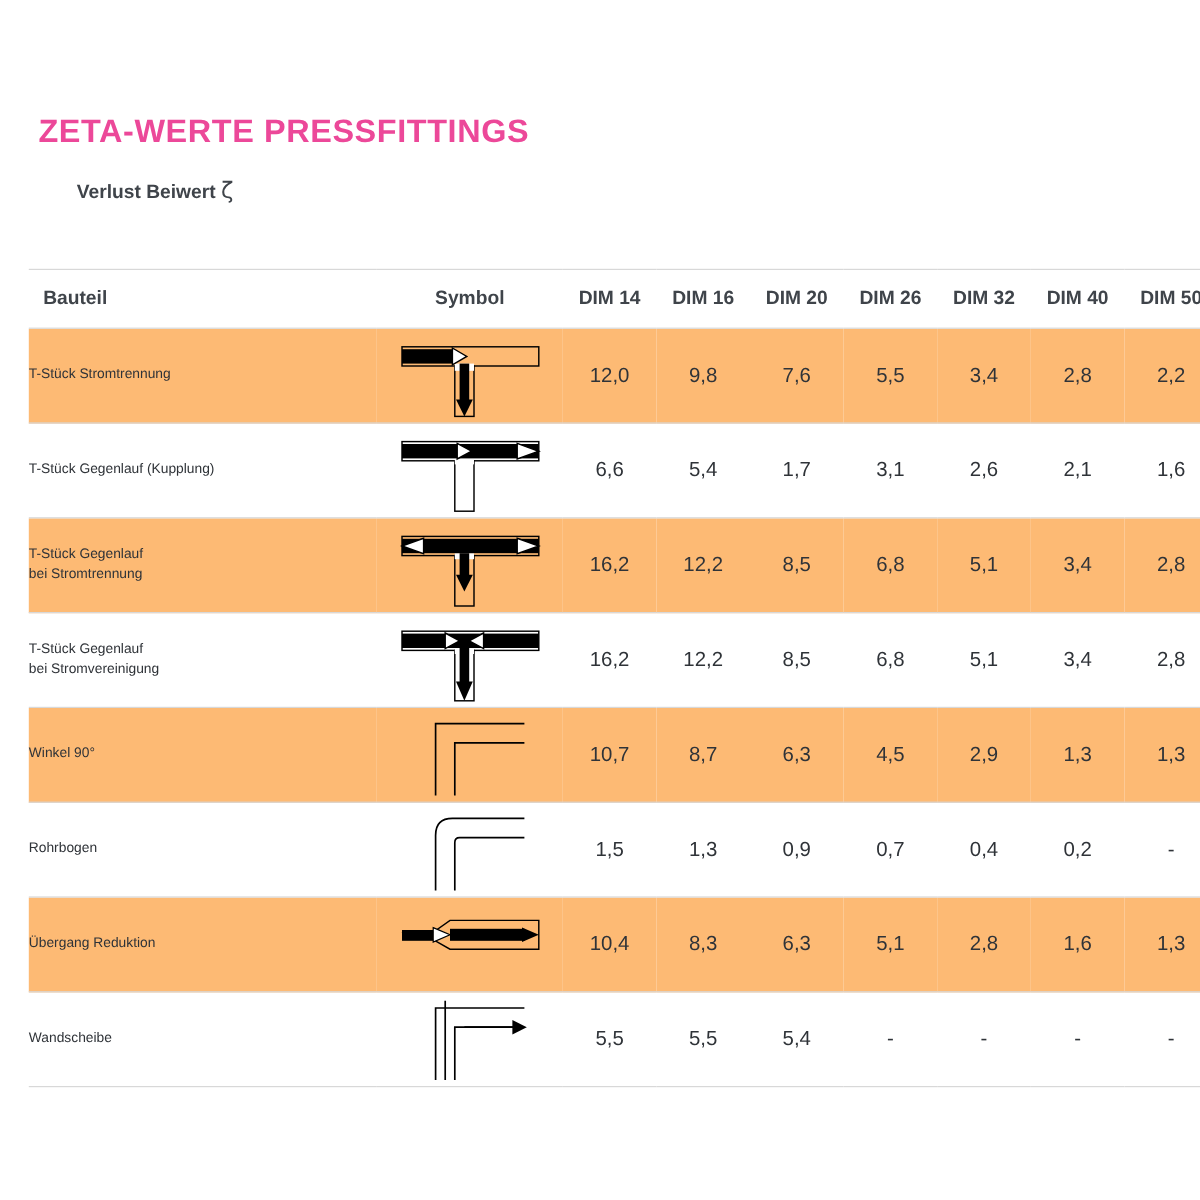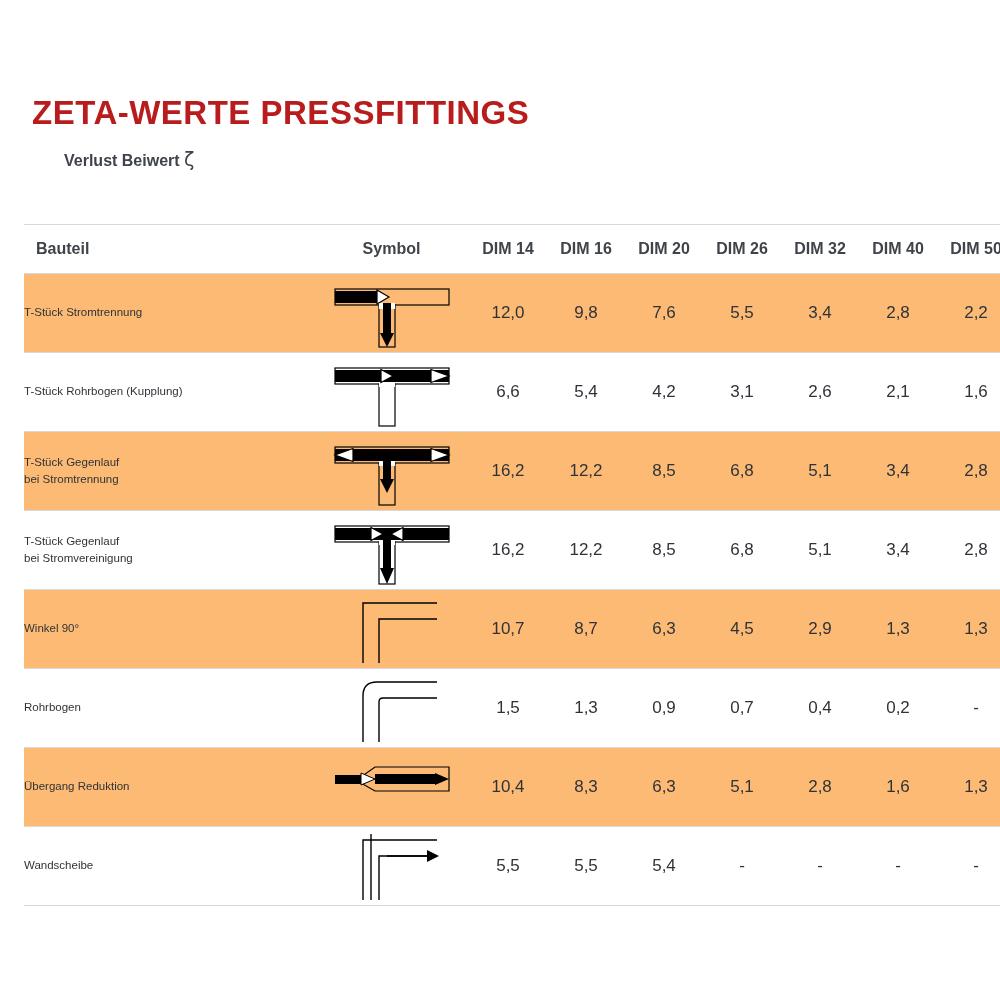--- a/index.html
+++ b/index.html
@@ -14,23 +14,23 @@
     position: relative;
     width: 1000px;
     height: 1000px;
     box-sizing: border-box;
     padding: 0;
   }
   .title {
     position: absolute;
     left: 32px;
     top: 94px;
-    font-size: 33px;
+    font-size: 27px;
     font-weight: bold;
-    color: #b91c1c;
+    color: #ec4899;
     letter-spacing: 0.5px;
   }
   .subtitle {
     position: absolute;
     left: 32px;
     top: 148px;
     font-size: 16px;
     font-weight: bold;
     color: #3f444a;
     margin-left: 32px;
@@ -158,37 +158,37 @@
         <td class="val">9,8</td>
         <td class="val">7,6</td>
         <td class="val">5,5</td>
         <td class="val">3,4</td>
         <td class="val">2,8</td>
         <td class="val">2,2</td>
       </tr>
 
       <tr>
         <td class="bauteil">
-          <div>T-Stück Rohrbogen (Kupplung)</div>
+          <div>T-Stück Gegenlauf (Kupplung)</div>
         </td>
         <td class="symbol">
           <div class="sym-wrap">
             <svg width="130" height="72" viewBox="0 0 130 72">
               <rect x="8" y="12" width="114" height="16" fill="none" stroke="#000" stroke-width="1.2"></rect>
               <rect x="52" y="28" width="16" height="42" fill="none" stroke="#000" stroke-width="1.2"></rect>
               <rect x="52" y="26" width="16" height="5" fill="#fff" stroke="none"></rect>
               <rect x="8" y="14" width="114" height="12" fill="#000"></rect>
               <polygon points="54,13.5 66,20 54,26.5" fill="#fff" stroke="#000" stroke-width="1.2"></polygon>
               <polygon points="104,13.5 122,20 104,26.5" fill="#fff" stroke="#000" stroke-width="1.2"></polygon>
             </svg>
           </div>
         </td>
         <td class="val">6,6</td>
         <td class="val">5,4</td>
-        <td class="val">4,2</td>
+        <td class="val">1,7</td>
         <td class="val">3,1</td>
         <td class="val">2,6</td>
         <td class="val">2,1</td>
         <td class="val">1,6</td>
       </tr>
 
       <tr class="shade">
         <td class="bauteil">
           <div>T-Stück Gegenlauf</div>
           <div>bei Stromtrennung</div>

